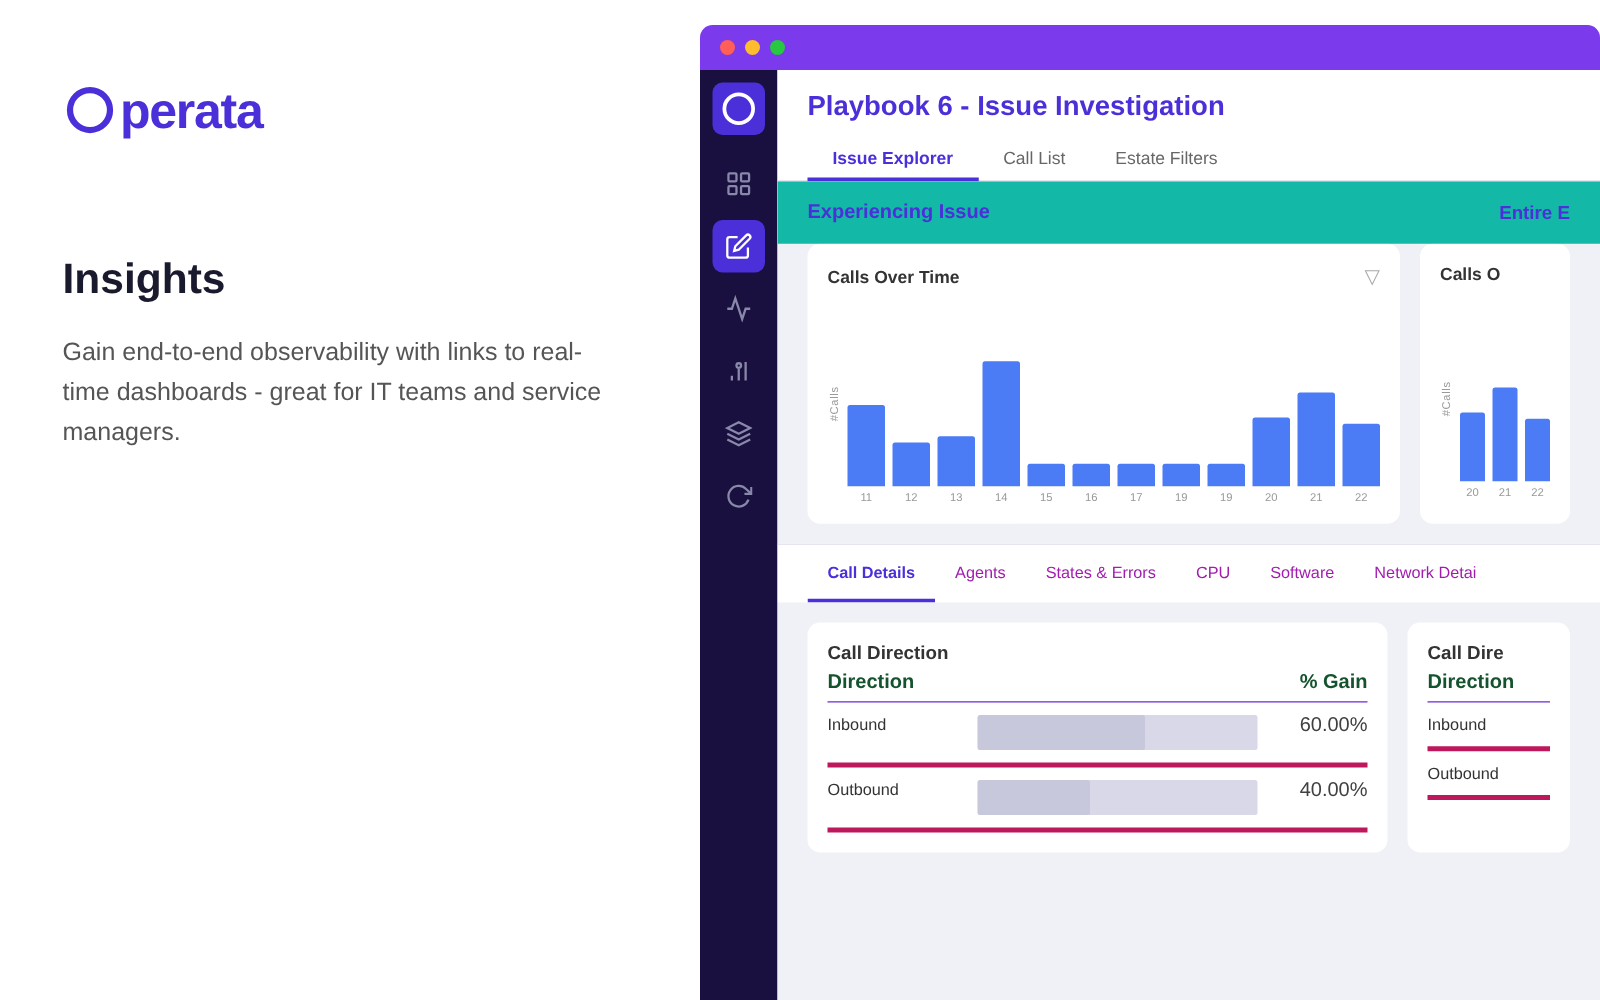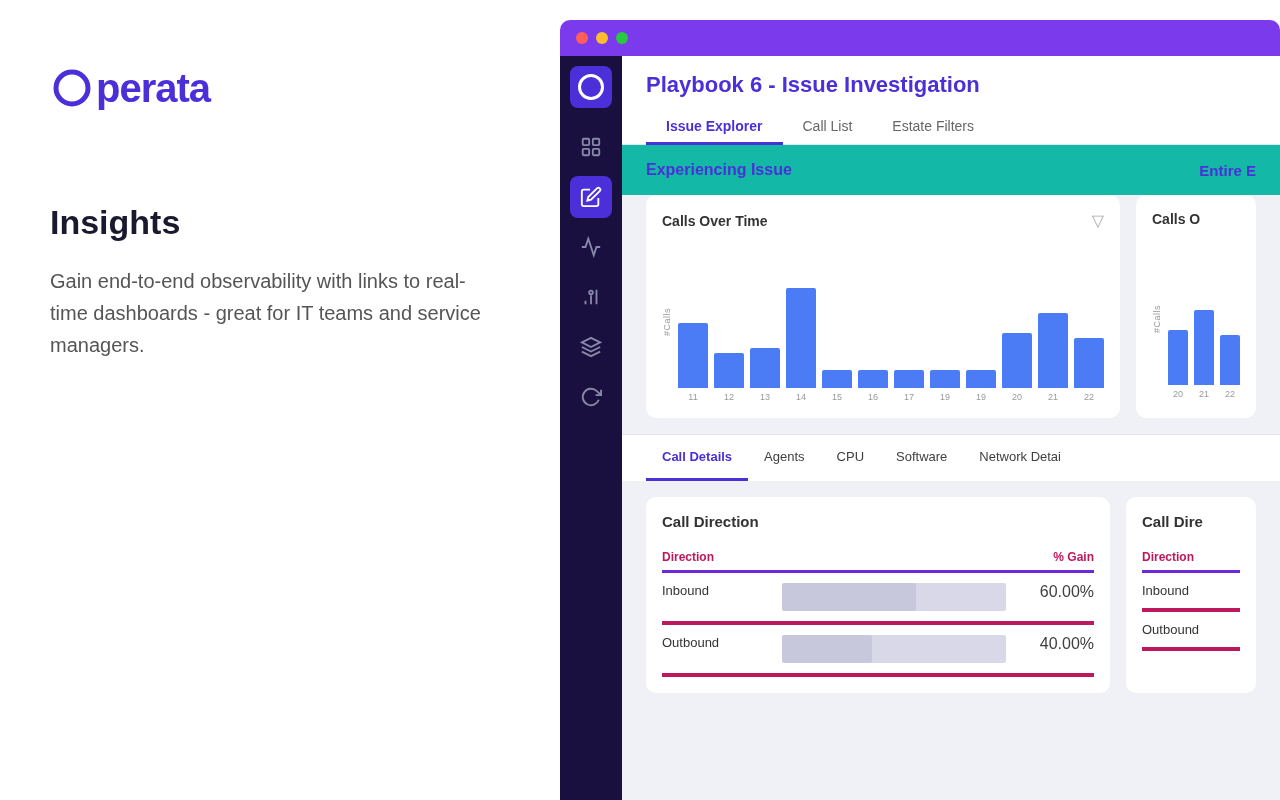--- a/index.html
+++ b/index.html
@@ -303,21 +303,21 @@
     .detail-tabs {
       display: flex;
       gap: 0;
       overflow: hidden;
     }
 
     .detail-tab {
       padding: 14px 16px;
       font-size: 13px;
       font-weight: 500;
-      color: #404040;
+      color: #a21caf;
       cursor: pointer;
       border-bottom: 3px solid transparent;
       white-space: nowrap;
     }
 
     .detail-tab.active {
       color: #4B2FD9;
       border-bottom: 3px solid #4B2FD9;
       font-weight: 600;
     }
@@ -335,30 +335,29 @@
       border-radius: 10px;
       padding: 16px;
       flex: 1;
       min-width: 0;
     }
 
     .call-direction-title {
       font-size: 15px;
       font-weight: 700;
       color: #333;
-      margin-bottom: 14px;
     }
 
     .table-header {
       display: flex;
       padding: 6px 0;
-      border-bottom: 3px solid #6d28d9;
-      font-size: 12px;
+      border-bottom: 1px solid #6d28d9;
+      font-size: 16px;
       font-weight: 600;
-      color: #be185d;
+      color: #14532d;
     }
 
     .col-direction { flex: 1; }
     .col-pct { width: 80px; text-align: right; }
 
     .table-row {
       display: flex;
       padding: 10px 0;
       font-size: 13px;
       border-bottom: 4px solid #be185d;
@@ -572,20 +571,21 @@
                 </div>
               </div>
             </div>
           </div>
         </div>
 
         <div class="detail-tabs-container">
           <div class="detail-tabs">
             <div class="detail-tab active">Call Details</div>
             <div class="detail-tab">Agents</div>
+            <div class="detail-tab">States &amp; Errors</div>
             <div class="detail-tab">CPU</div>
             <div class="detail-tab">Software</div>
             <div class="detail-tab">Network Detai</div>
           </div>
         </div>
 
         <div class="call-direction-section">
 
           <div class="call-direction-card">
             <div class="call-direction-title">Call Direction</div>

